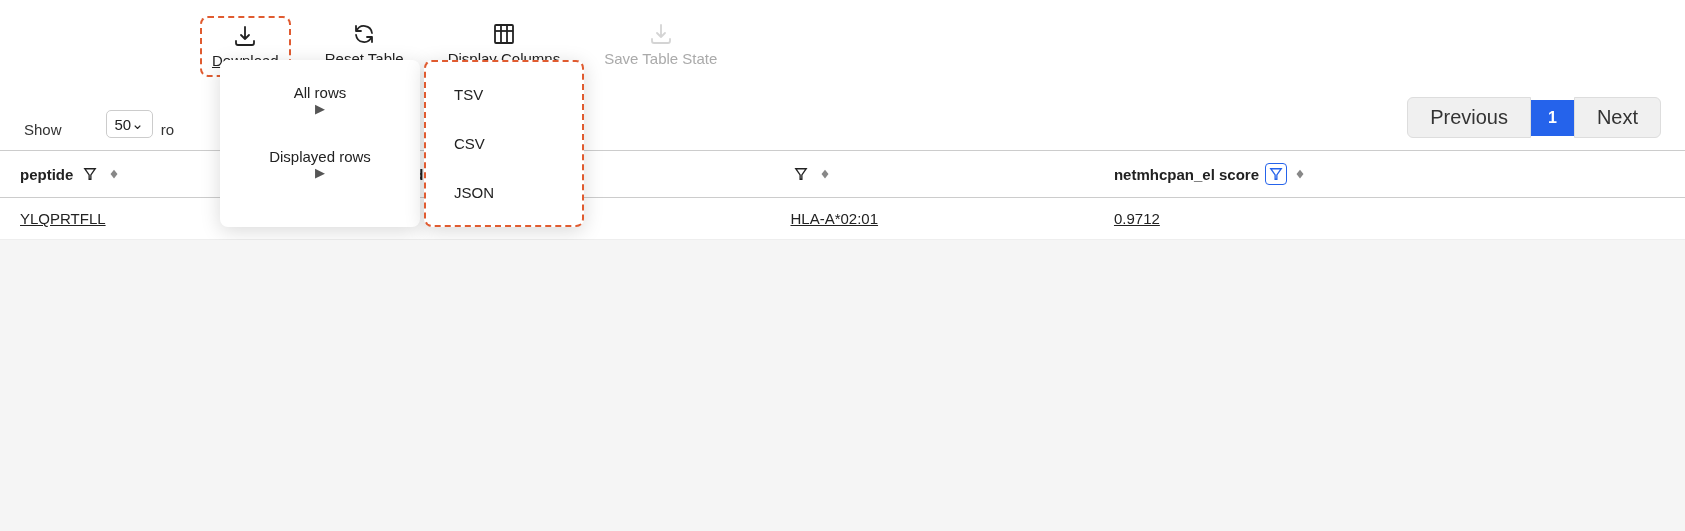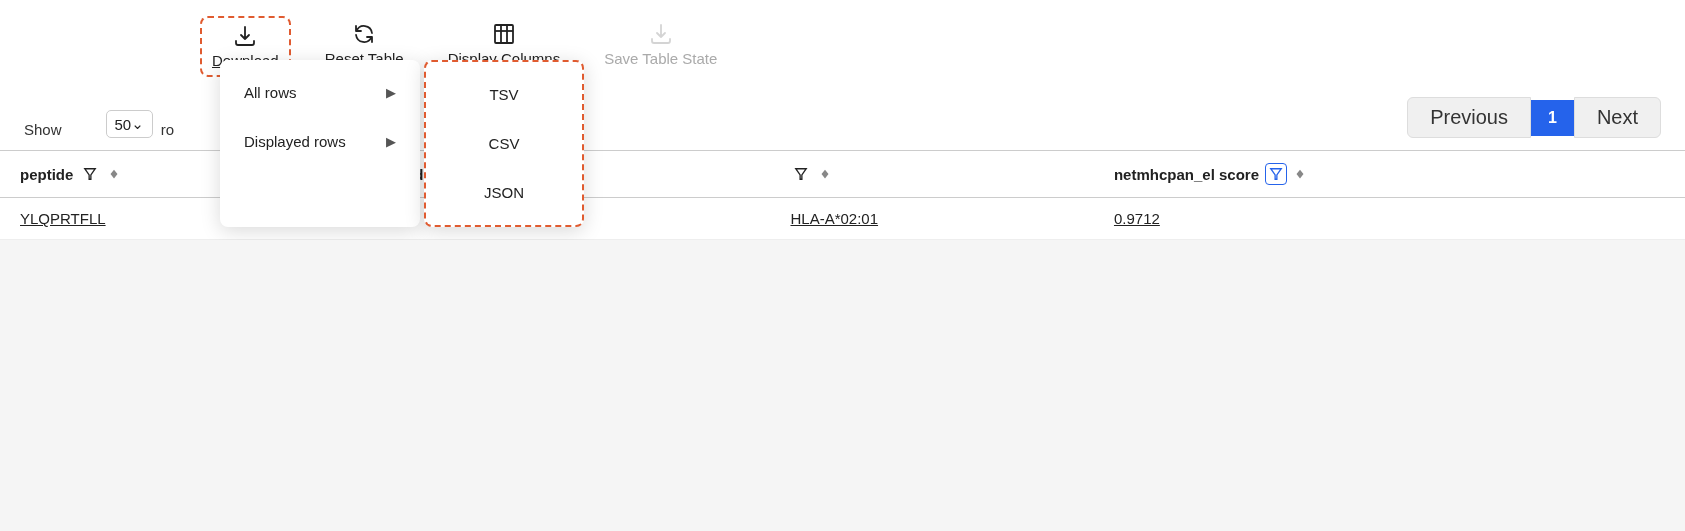--- a/index.html
+++ b/index.html
@@ -179,25 +179,26 @@
       background: #fff;
       border-radius: 8px;
       box-shadow: 0 4px 20px rgba(0,0,0,0.15);
       min-width: 200px;
       padding: 8px 0;
     }
 
     .menu-item {
       display: flex;
       align-items: center;
-      justify-content: space-between;
-      padding: 16px 24px;
+      justify-content: flex-start;
+      padding: 16px 42px;
       font-size: 15px;
       cursor: pointer;
       color: #222;
+      flex-direction: column;
     }
 
     .menu-arrow {
       font-size: 13px;
       color: #555;
     }
 
     .submenu-box {
       background: #fff;
       border-radius: 8px;
@@ -208,21 +209,20 @@
       top: 0;
       margin-left: 4px;
       border: 2.5px dashed #e05b30;
     }
 
     .submenu-item {
       padding: 16px 28px;
       font-size: 15px;
       cursor: pointer;
       color: #222;
-      text-align: center;
     }
 
     
     .top-area {
       position: relative;
       background: #fff;
     }
 
     .toolbar-row {
       display: flex;

